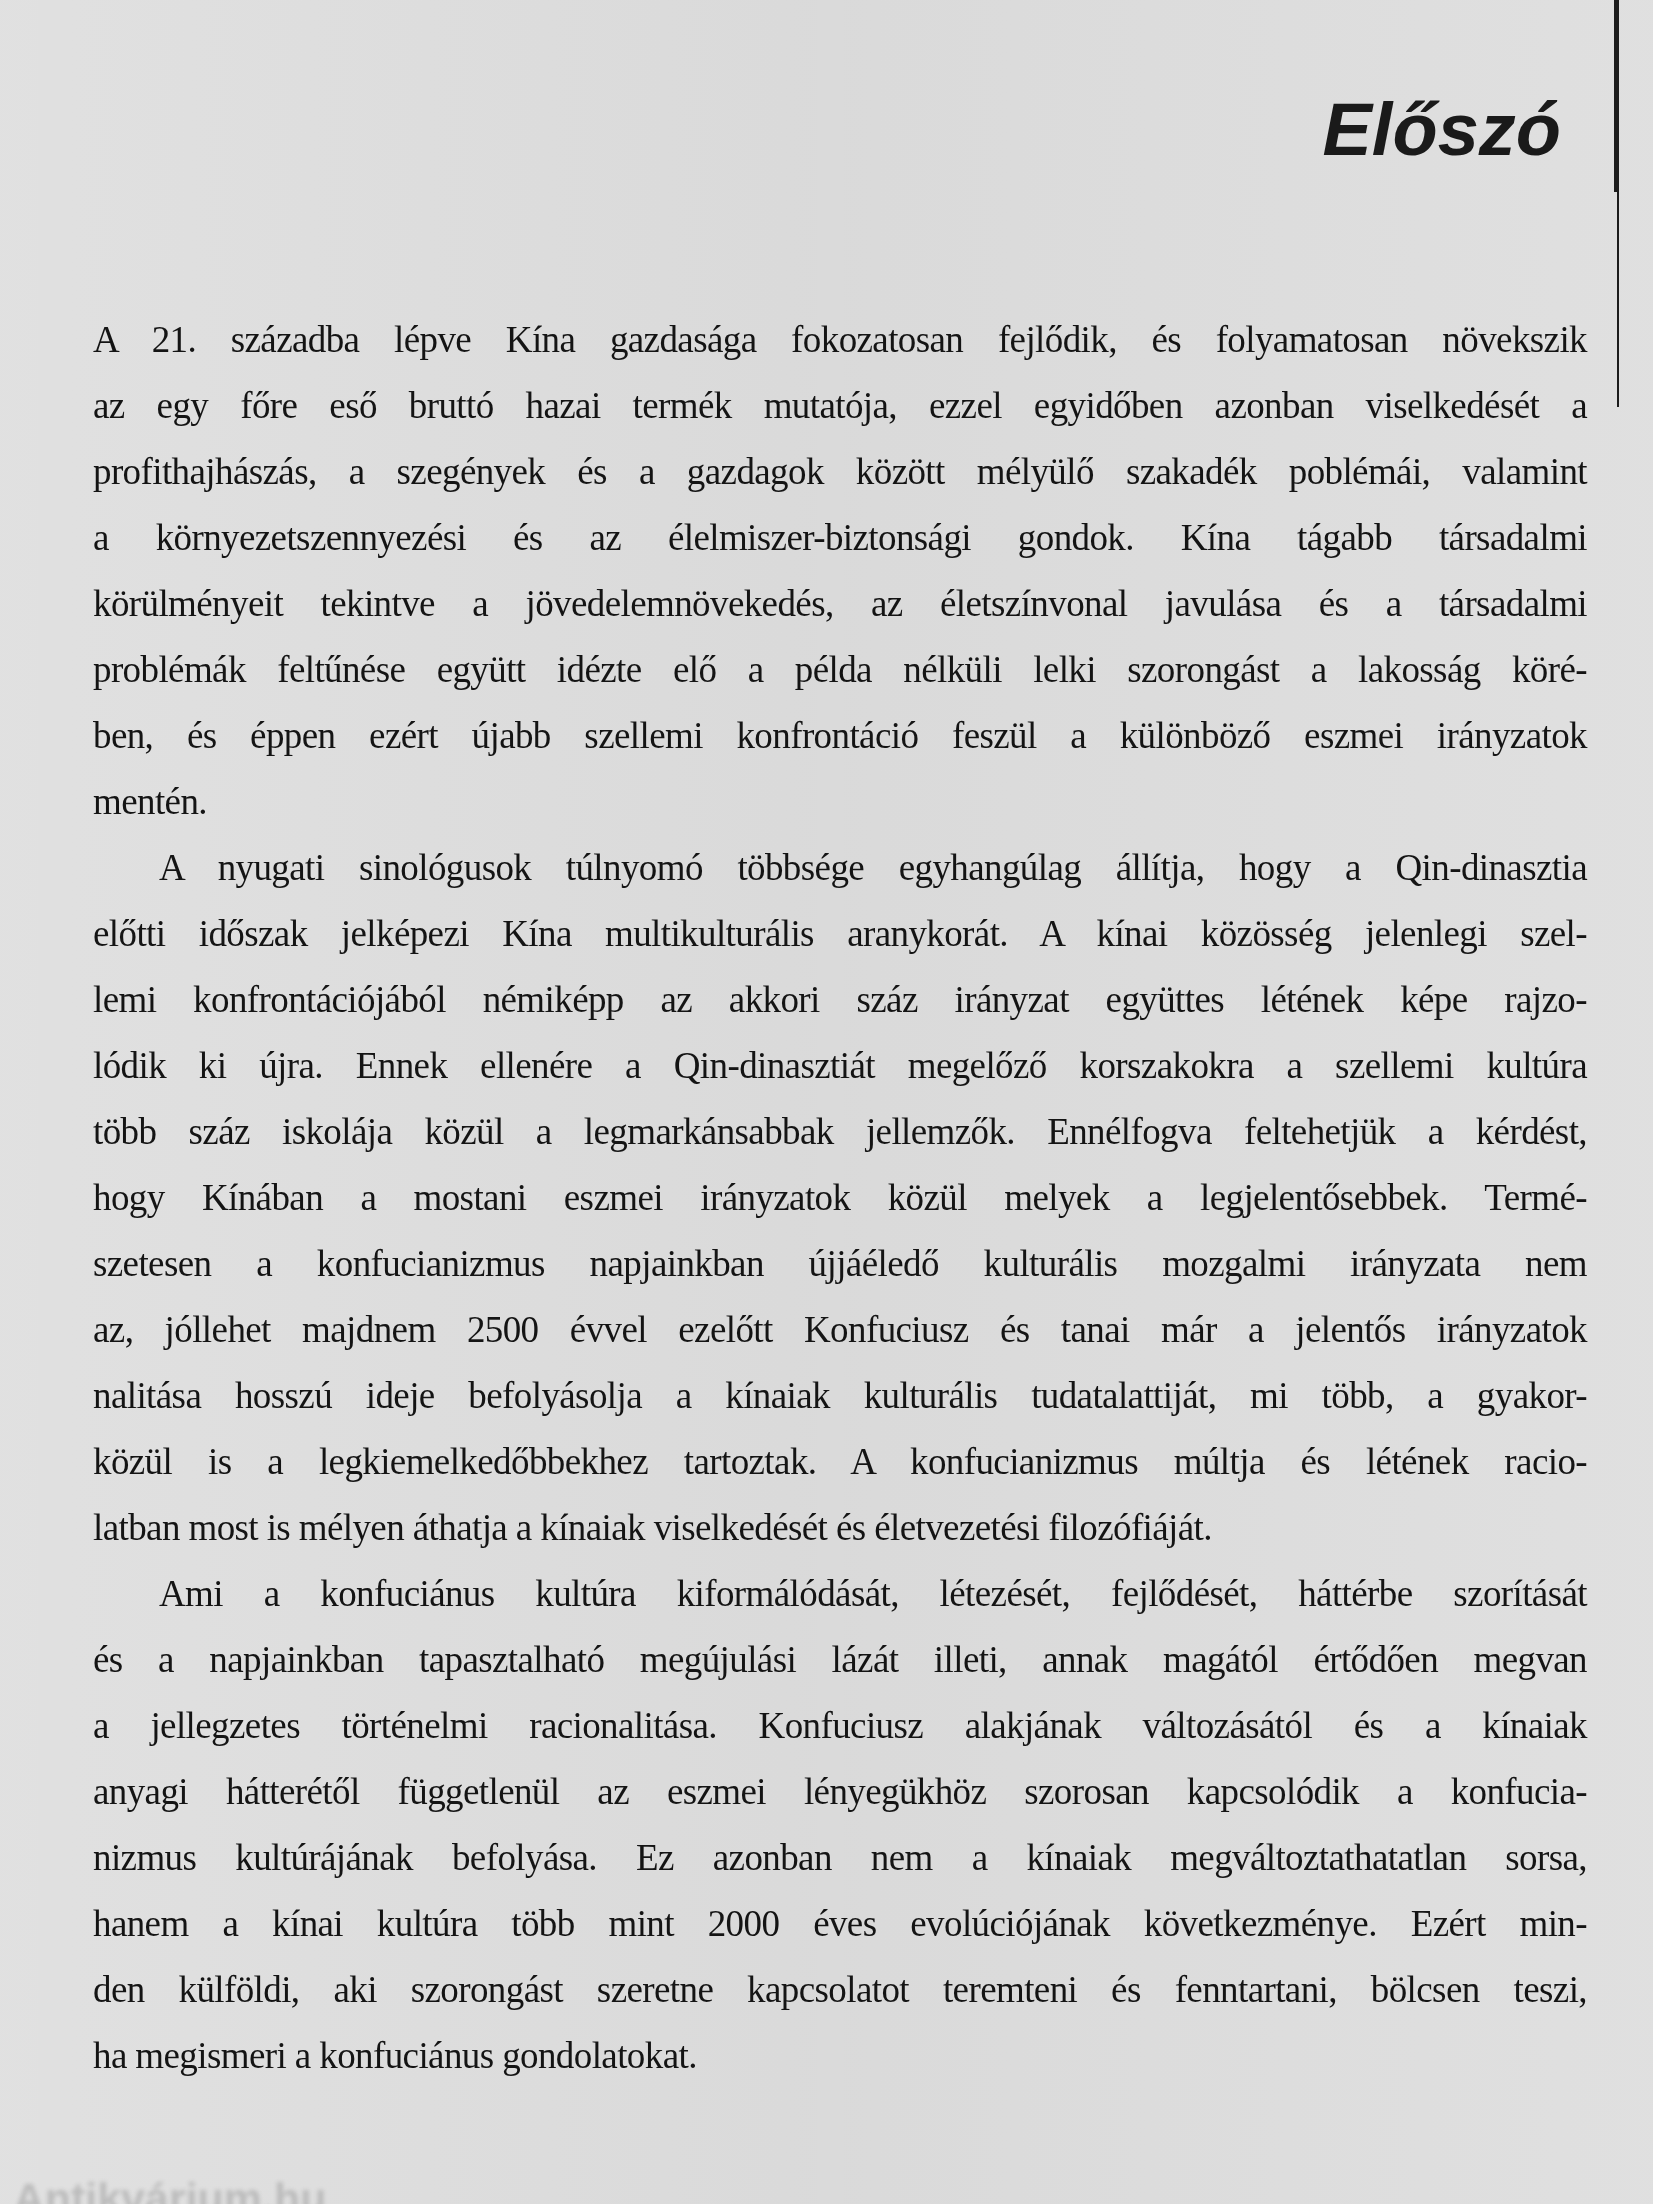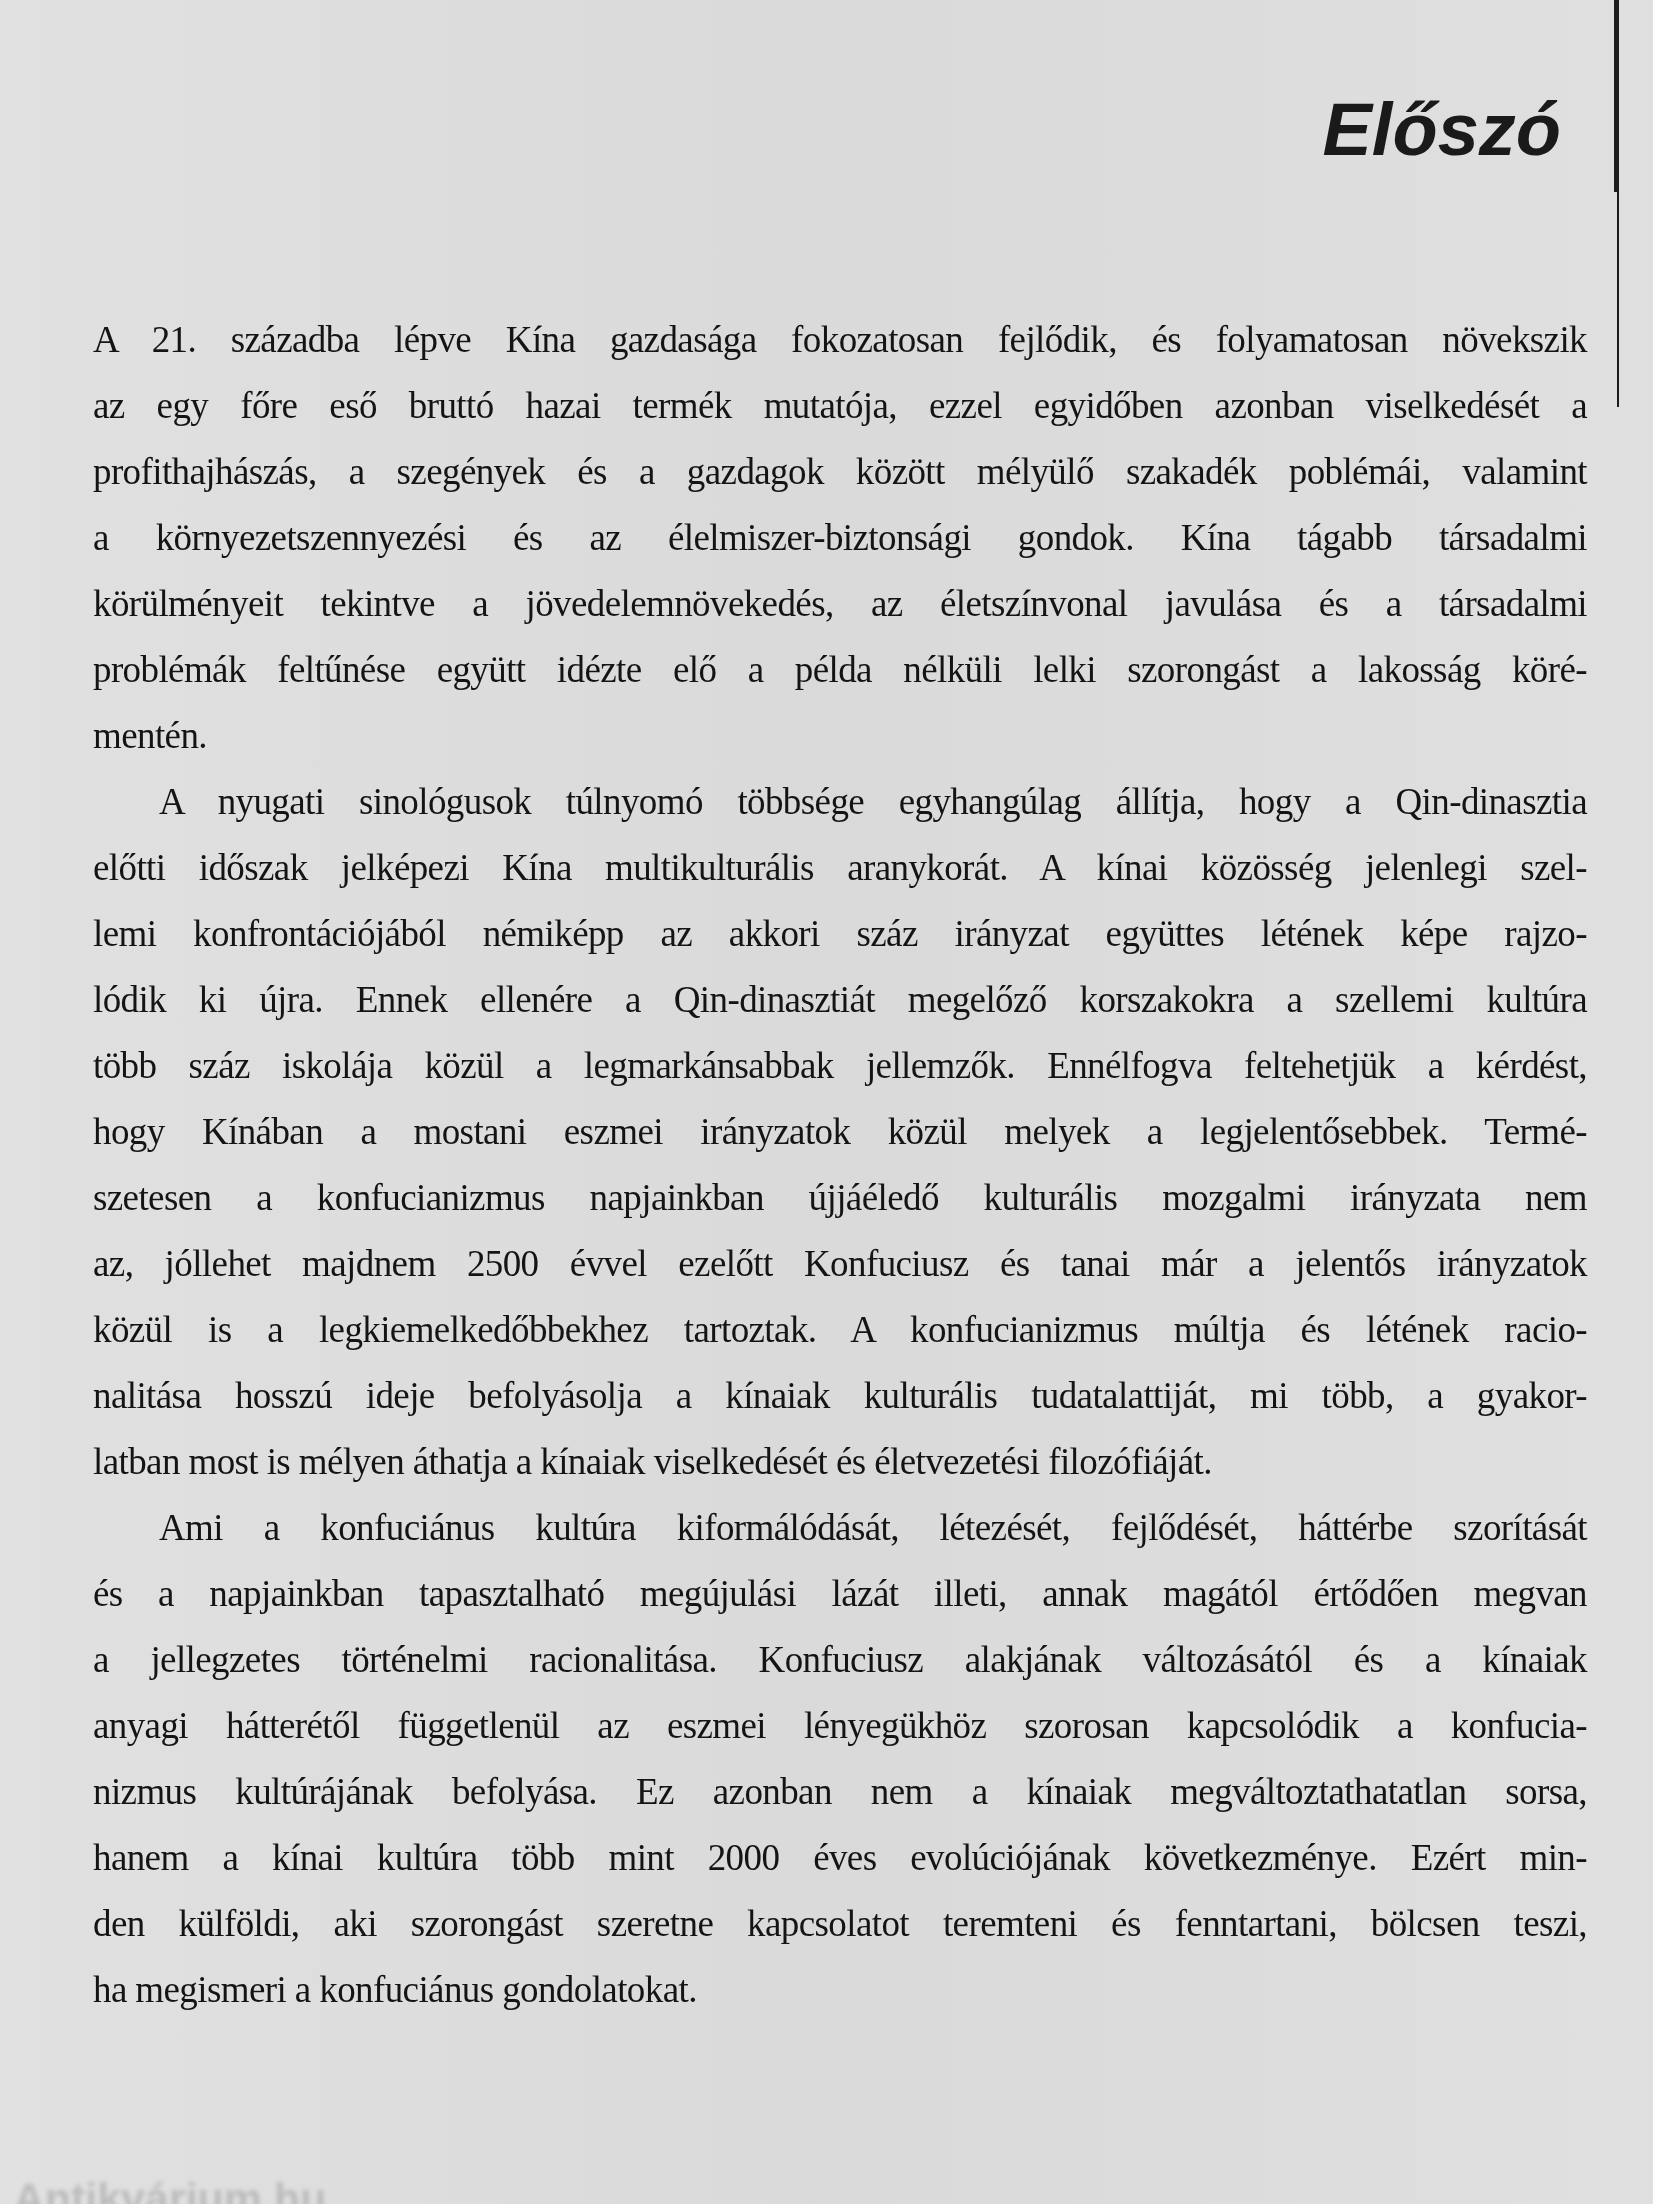--- a/index.html
+++ b/index.html
@@ -96,33 +96,34 @@
   <h1 class="title">Előszó</h1>
 
   <div class="body-text" id="body-text">
       <div>
         <span class="line">A 21. századba lépve Kína gazdasága fokozatosan fejlődik, és folyamatosan növekszik</span>
         <span class="line">az egy főre eső bruttó hazai termék mutatója, ezzel egyidőben azonban viselkedését a</span>
         <span class="line">profithajhászás, a szegények és a gazdagok között mélyülő szakadék poblémái, valamint</span>
         <span class="line">a környezetszennyezési és az élelmiszer-biztonsági gondok. Kína tágabb társadalmi</span>
         <span class="line">körülményeit tekintve a jövedelemnövekedés, az életszínvonal javulása és a társadalmi</span>
         <span class="line">problémák feltűnése együtt idézte elő a példa nélküli lelki szorongást a lakosság köré-</span>
+        <span class="line">ben, és éppen ezért újabb szellemi konfrontáció feszül a különböző eszmei irányzatok</span>
         <span class="line last">mentén.</span>
       </div>
       <div>
         <span class="line indent">A nyugati sinológusok túlnyomó többsége egyhangúlag állítja, hogy a Qin-dinasztia</span>
         <span class="line">előtti időszak jelképezi Kína multikulturális aranykorát. A kínai közösség jelenlegi szel-</span>
         <span class="line">lemi konfrontációjából némiképp az akkori száz irányzat együttes létének képe rajzo-</span>
         <span class="line">lódik ki újra. Ennek ellenére a Qin-dinasztiát megelőző korszakokra a szellemi kultúra</span>
         <span class="line">több száz iskolája közül a legmarkánsabbak jellemzők. Ennélfogva feltehetjük a kérdést,</span>
         <span class="line">hogy Kínában a mostani eszmei irányzatok közül melyek a legjelentősebbek. Termé-</span>
         <span class="line">szetesen a konfucianizmus napjainkban újjáéledő kulturális mozgalmi irányzata nem</span>
         <span class="line">az, jóllehet majdnem 2500 évvel ezelőtt Konfuciusz és tanai már a jelentős irányzatok</span>
+        <span class="line">nalitása hosszú ideje befolyásolja a kínaiak kulturális tudatalattiját, mi több, a gyakor-</span>
         <span class="line">közül is a legkiemelkedőbbekhez tartoztak. A konfucianizmus múltja és létének racio-</span>
-        <span class="line">nalitása hosszú ideje befolyásolja a kínaiak kulturális tudatalattiját, mi több, a gyakor-</span>
         <span class="line last">latban most is mélyen áthatja a kínaiak viselkedését és életvezetési filozófiáját.</span>
       </div>
       <div>
         <span class="line indent">Ami a konfuciánus kultúra kiformálódását, létezését, fejlődését, háttérbe szorítását</span>
         <span class="line">és a napjainkban tapasztalható megújulási lázát illeti, annak magától értődően megvan</span>
         <span class="line">a jellegzetes történelmi racionalitása. Konfuciusz alakjának változásától és a kínaiak</span>
         <span class="line">anyagi hátterétől függetlenül az eszmei lényegükhöz szorosan kapcsolódik a konfucia-</span>
         <span class="line">nizmus kultúrájának befolyása. Ez azonban nem a kínaiak megváltoztathatatlan sorsa,</span>
         <span class="line">hanem a kínai kultúra több mint 2000 éves evolúciójának következménye. Ezért min-</span>
         <span class="line">den külföldi, aki szorongást szeretne kapcsolatot teremteni és fenntartani, bölcsen teszi,</span>

